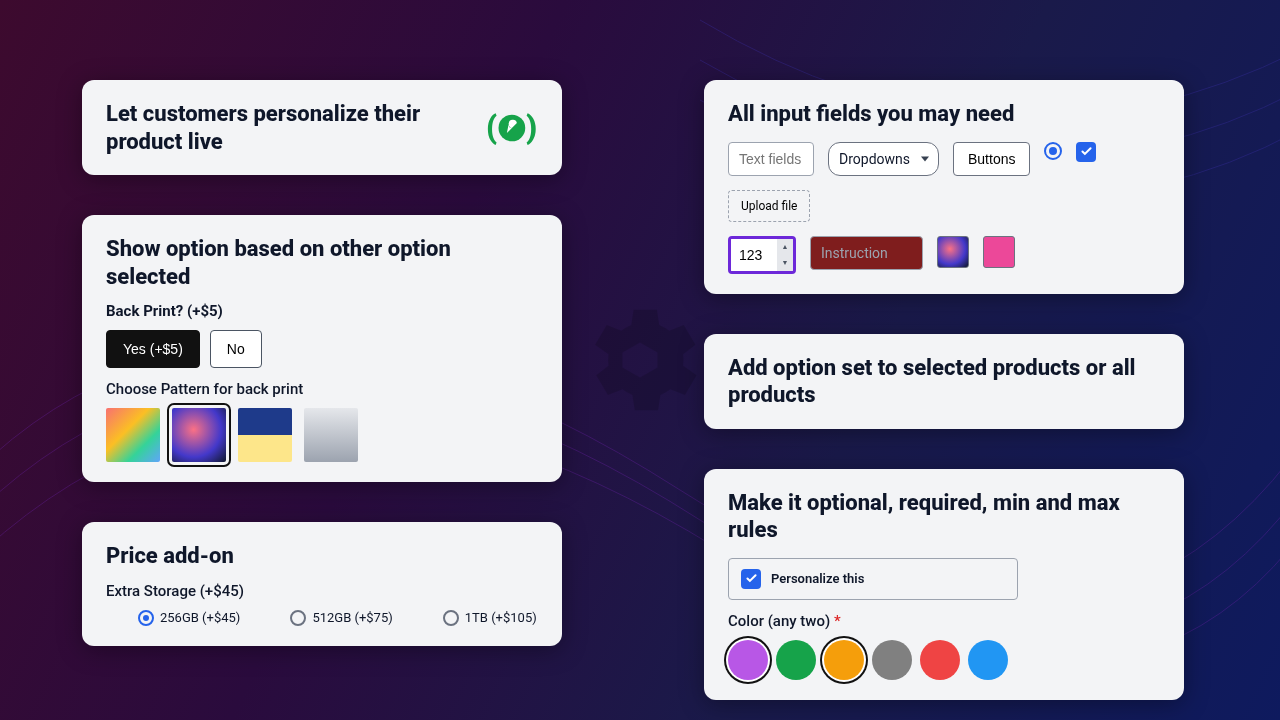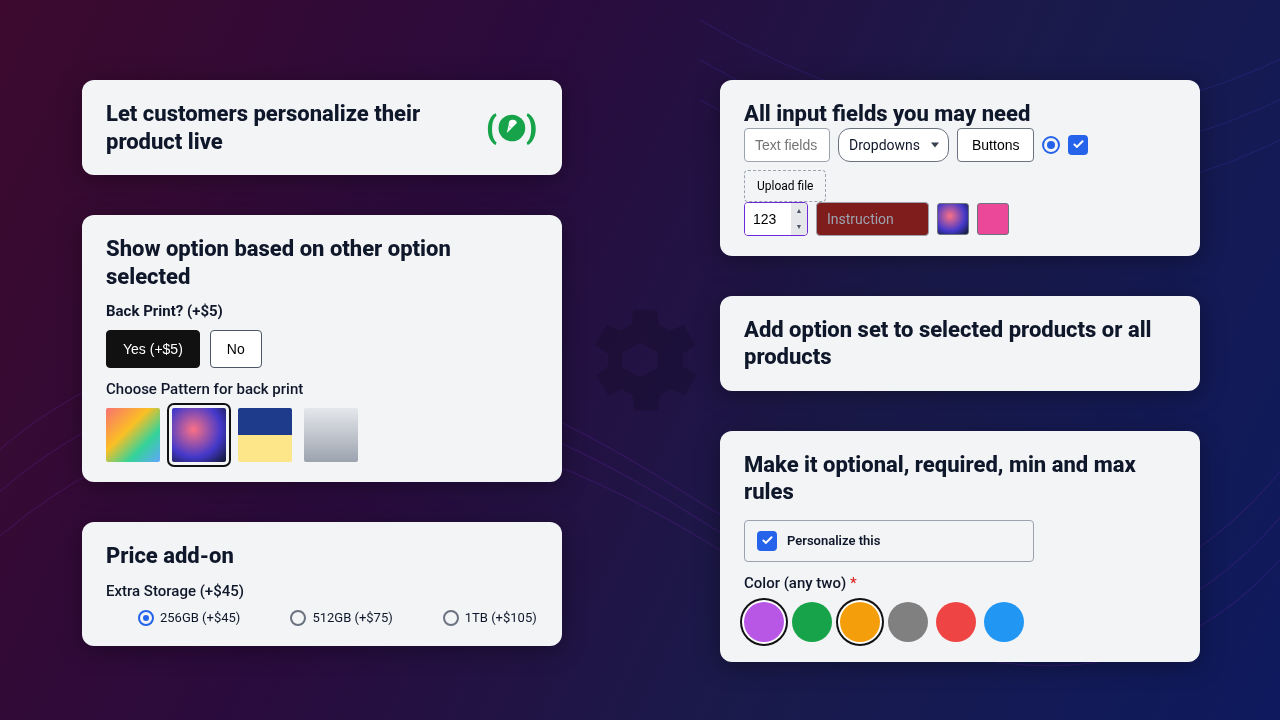--- a/index.html
+++ b/index.html
@@ -6,21 +6,21 @@
 body {
   width: 1280px; height: 720px;
   background: linear-gradient(115deg, #3d0a2e 0%, #2a0b3d 35%, #1a1a4a 65%, #0e1a5e 100%);
   font-family: -apple-system, BlinkMacSystemFont, "Segoe UI", Roboto, Arial, sans-serif;
   position: relative; overflow: hidden; color: #0f172a;
 }
 .waves { position: absolute; inset: 0; pointer-events: none; opacity: .35; }
 .gear-bg { position: absolute; left: 570px; top: 290px; width: 140px; height: 140px; opacity: .15; }
 .col-left, .col-right { position: absolute; top: 80px; display: flex; flex-direction: column; gap: 40px; }
 .col-left { left: 82px; width: 480px; }
-.col-right { left: 720px; width: 480px; }
+.col-right { left: 704px; width: 480px; }
 .card {
   background: #f3f4f6; border-radius: 12px; padding: 20px 24px;
   box-shadow: 0 4px 24px rgba(0,0,0,.35);
 }
 .card-title { font-size: 22px; font-weight: 800; line-height: 1.25; }
 .card-head { display: flex; align-items: center; justify-content: space-between; gap: 16px; }
 .sub { font-weight: 700; margin-top: 12px; font-size: 15px; }
 .btn-row { display: flex; gap: 10px; margin-top: 10px; }
 .btn { border: 1px solid #4b5563; border-radius: 4px; padding: 10px 16px; background: #fff; font-size: 14px; cursor: pointer; }
 .btn.selected { background: #111; color: #fff; border-color: #111; }
@@ -29,31 +29,31 @@
 .swatch.sel { outline: 2px solid #111; outline-offset: 3px; }
 .sw1 { background: linear-gradient(135deg,#f87171,#fbbf24 40%,#34d399 70%,#60a5fa); }
 .sw2 { background: radial-gradient(circle at 40% 40%,#fb7185,#4338ca 60%,#0f172a); }
 .sw3 { background: linear-gradient(180deg,#1e3a8a 50%,#fde68a 50%); }
 .sw4 { background: linear-gradient(180deg,#e5e7eb,#9ca3af); }
 .radio-row { display: flex; gap: 18px; margin-top: 10px; align-items: center; flex-wrap: wrap; }
 .radio { display: inline-flex; align-items: center; gap: 6px; font-size: 13px; cursor: pointer; padding-left: 32px; }
 .radio .dot { width: 16px; height: 16px; border: 2px solid #6b7280; border-radius: 50%; position: relative; }
 .radio.checked .dot { border-color: #2563eb; }
 .radio.checked .dot::after { content:''; position:absolute; inset:3px; background:#2563eb; border-radius:50%; }
-.inputs-grid { display: flex; flex-wrap: wrap; gap: 8px; margin-top: 0; align-items: center; }
+.inputs-grid { display: flex; flex-wrap: wrap; gap: 14px; margin-top: 14px; align-items: flex-start; }
 .text-in { border: 1px solid #9ca3af; border-radius: 4px; padding: 8px 10px; font-size: 14px; width: 86px; background: #fff; }
 .select { border: 1px solid #6b7280; border-radius: 12px; padding: 8px 28px 8px 10px; font-size: 14px; background: #fff; position: relative; cursor: pointer; }
 .select::after { content:''; position:absolute; right:9px; top:50%; width:0;height:0;border-left:4px solid transparent;border-right:4px solid transparent;border-top:5px solid #374151; transform:translateY(-50%);}
 .outline-btn { border: 1px solid #6b7280; border-radius: 4px; padding: 8px 14px; font-size: 14px; background: #fff; cursor: pointer; }
 .radio-i { width: 18px; height: 18px; border: 2px solid #2563eb; border-radius: 50%; position: relative; cursor: pointer; }
 .radio-i::after { content:''; position:absolute; inset:3px; background:#2563eb; border-radius:50%; }
 .check-i { width: 20px; height: 20px; background:#2563eb; border-radius:4px; display:flex; align-items:center; justify-content:center; cursor:pointer; }
 .check-i svg { width: 13px; height: 13px; }
 .upload { border: 1px dashed #9ca3af; border-radius: 4px; padding: 8px 12px; font-size: 12px; color:#000000; cursor:pointer; }
-.num-in { border:1px solid #6d28d9; border-radius:4px; display:flex; align-items:stretch; overflow:hidden; }
+.num-in { border:3px solid #6d28d9; border-radius:4px; display:flex; align-items:stretch; overflow:hidden; }
 .num-in input { border:0; width:46px; padding:8px 8px; font-size:14px; outline:none; }
 .spin { width:16px; background:#e5e7eb; display:flex; flex-direction:column; }
 .spin div { flex:1; display:flex; align-items:center; justify-content:center; font-size:7px; color:#4b5563; cursor:pointer; }
 .inst { border:1px solid #9ca3af; border-radius:4px; padding:8px 10px; font-size:14px; width:113px; background:#7f1d1d; color:#9ca3af; }
 .mini-sw { width:32px; height:32px; border:1px solid #6b7280; border-radius:3px; cursor:pointer; }
 .mini-sw.img { background: radial-gradient(circle at 40% 40%,#fb7185,#4338ca 60%,#0f172a); }
 .mini-sw.pink { background:#ec4899; }
 .checkbox-row { border:1px solid #9ca3af; border-radius:4px; padding:10px 12px; display:flex; align-items:center; gap:10px; margin-top:14px; width:290px; cursor:pointer; }
 .colors { display:flex; gap:8px; margin-top:10px; }
 .color { width:40px; height:40px; border-radius:50%; cursor:pointer; }

